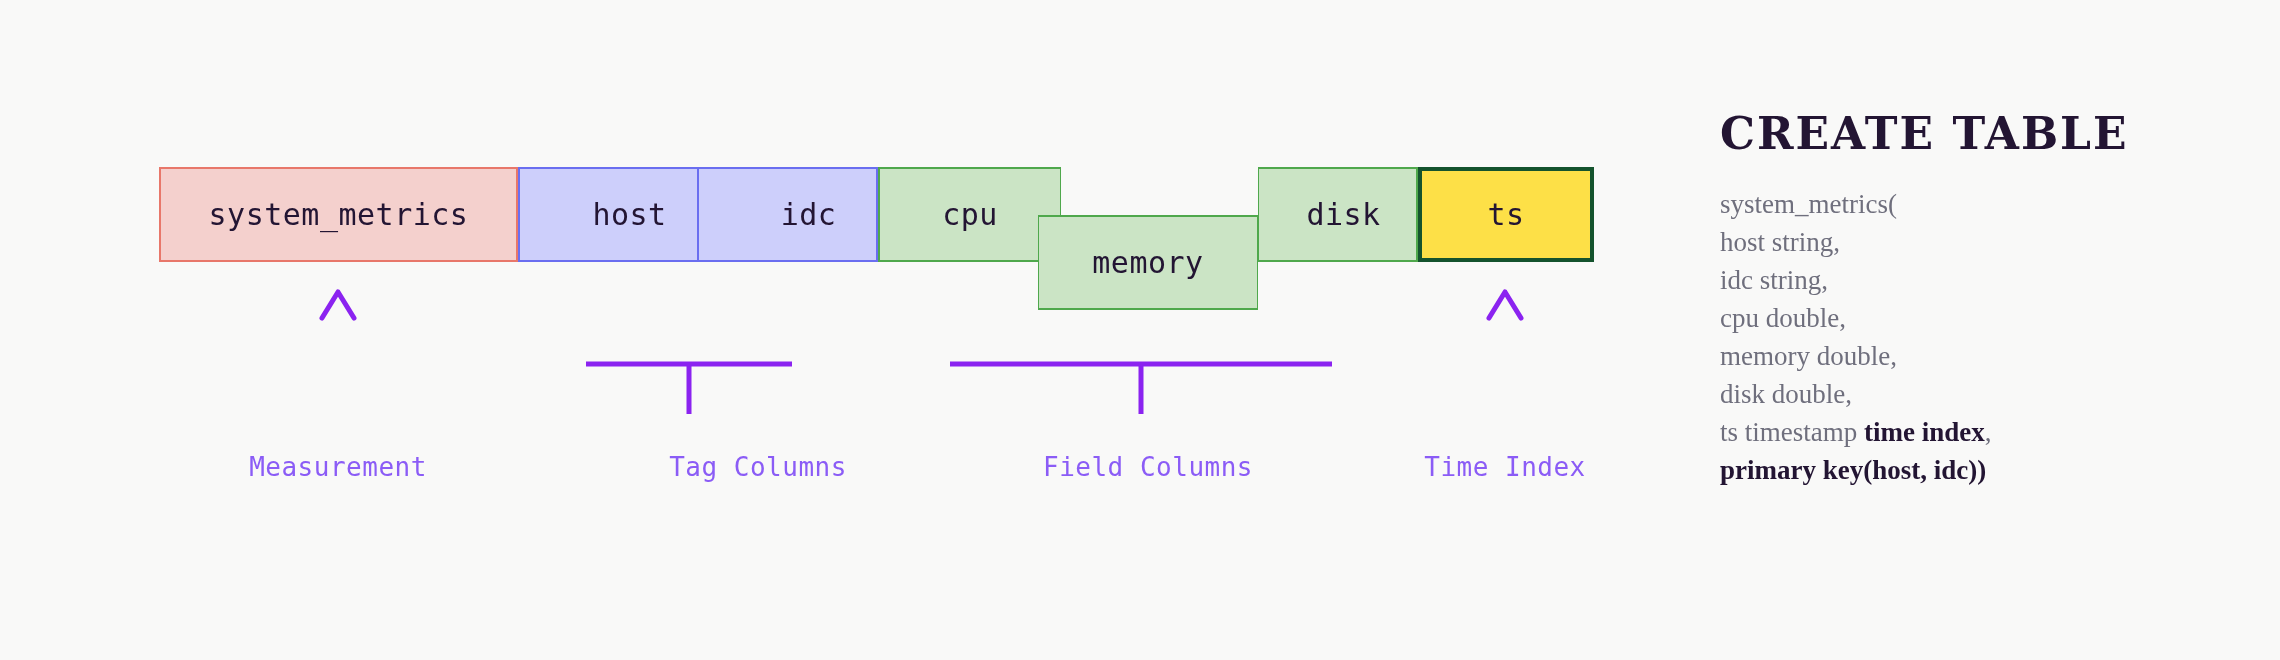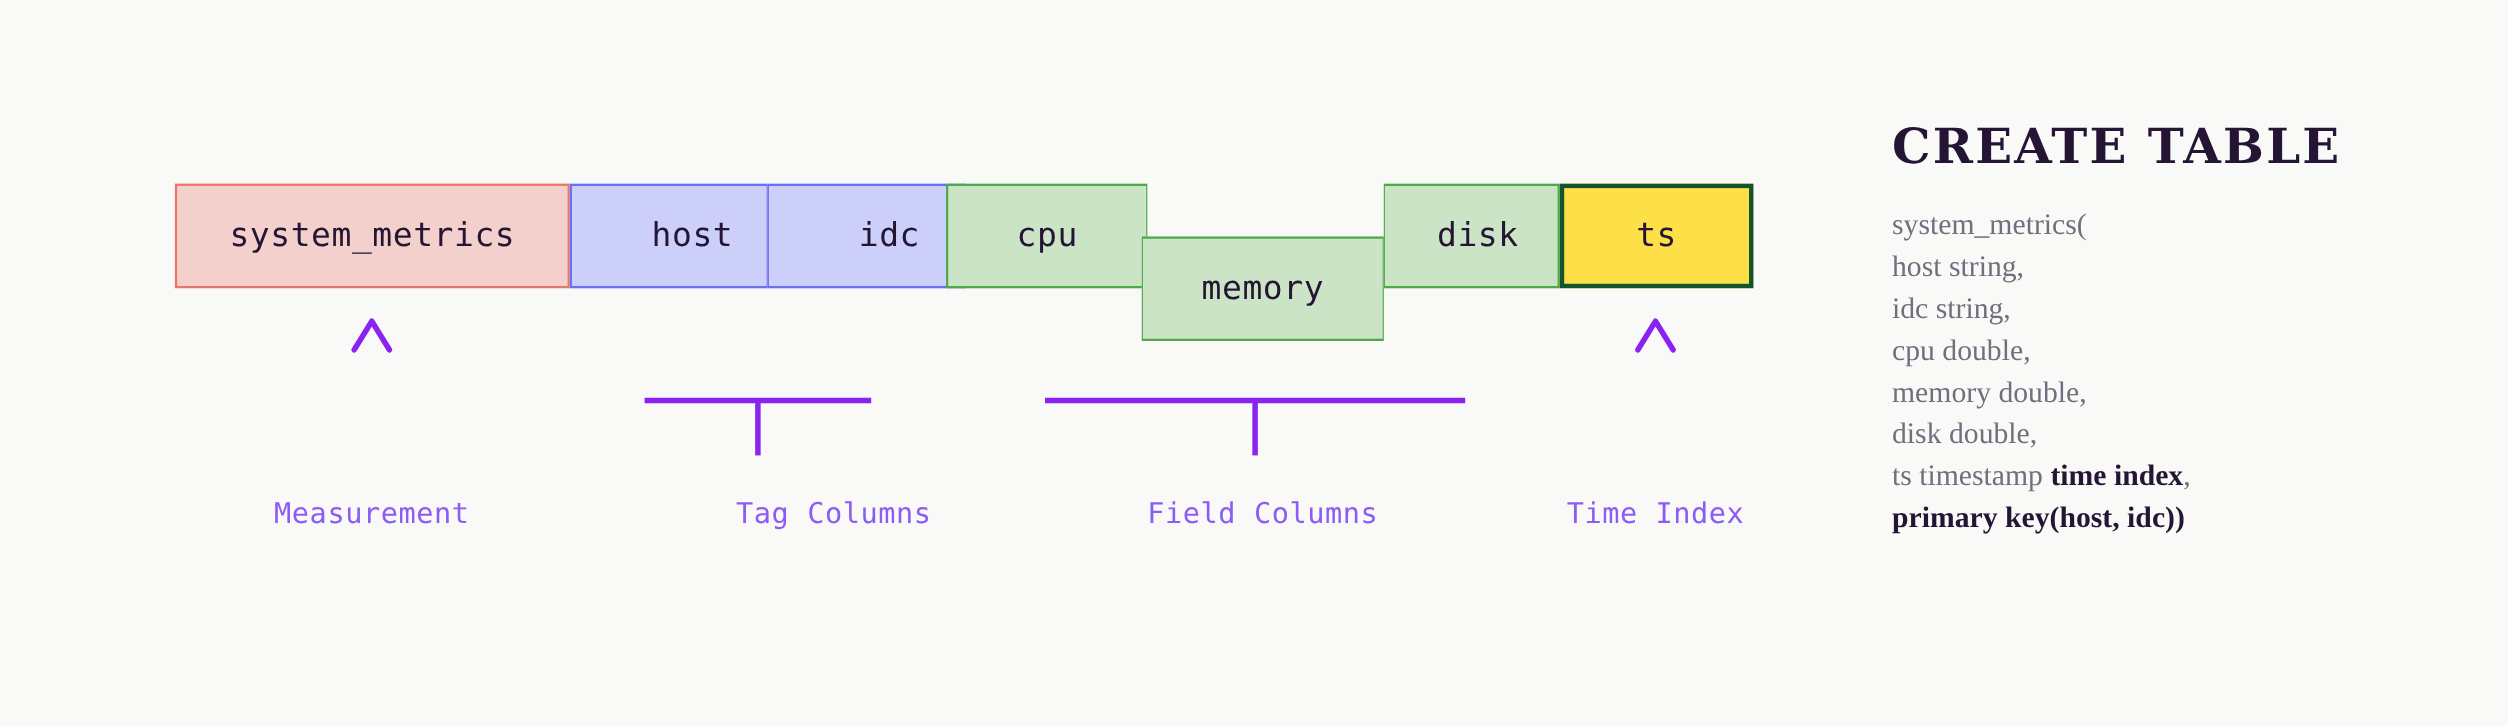--- a/index.html
+++ b/index.html
@@ -122,21 +122,21 @@
 </style>
 </head>
 <body>
 
 <div id="stage">
 
   <div id="schema-strip">
       <div class="col-box col-measurement" style="left: 0px; width: 359px;">system_metrics</div>
       <div class="col-box col-tag first" style="left: 359px; width: 180px;">host</div>
       <div class="col-box col-tag  last" style="left: 539px; width: 180px;">idc</div>
-      <div class="col-box col-field first" style="left: 701px; width: 183px;">cpu</div>
+      <div class="col-box col-field first" style="left: 719px; width: 183px;">cpu</div>
       <div class="col-box col-field" style="left: 879px; width: 220px; margin-top: 48px;">memory</div>
       <div class="col-box col-field  last" style="left: 1099px; width: 160px; padding-left: 12px;">disk</div>
       <div class="col-box col-time" style="left: 1259px; width: 176px;">ts</div>
     </div>
 
   <svg id="annotations" viewBox="0 0 2280 660" width="2280" height="660">
     <defs>
       <linearGradient id="gradUp" x1="0" y1="1" x2="0" y2="0">
         <stop offset="0%" stop-color="#e9d2fc"></stop>
         <stop offset="45%" stop-color="#ab5cf5"></stop>

